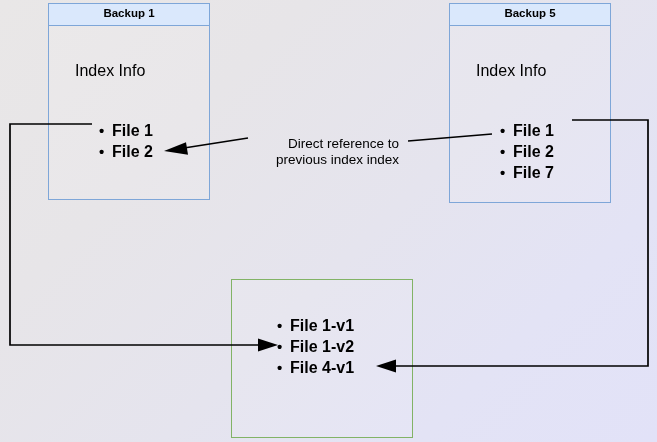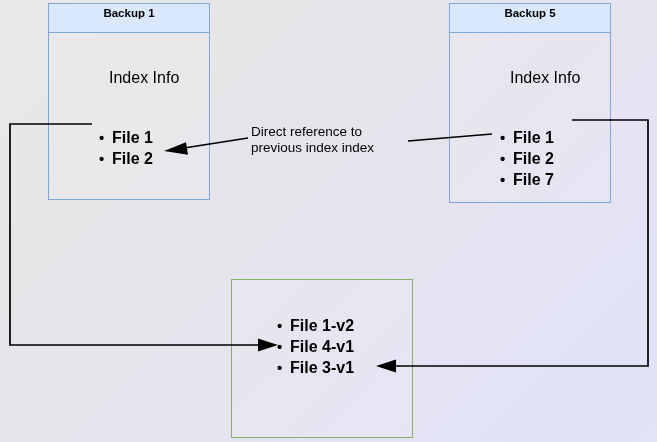--- a/index.html
+++ b/index.html
@@ -23,21 +23,21 @@
   
   .node {
     position: absolute;
     box-sizing: border-box;
     border-width: 1.4px;
     border-style: solid;
   }
   .node .node-header {
     box-sizing: border-box;
     width: 100%;
-    height: 29px;
+    height: 22px;
     line-height: 19px;
     text-align: center;
     font-size: 11.5px;
     font-weight: bold;
     color: #000000;
     border-bottom-width: 1.4px;
     border-bottom-style: solid;
   }
   .node .node-body {
     position: relative;
@@ -60,21 +60,20 @@
   .node.green .node-header {
     background: #d5e8d4;
     border-bottom-color: #82b366;
   }
 
   .index-label {
     position: absolute;
     font-size: 16px;
     color: #000000;
     white-space: nowrap;
-    margin-left: 34px;
   }
 
   
   .file-list {
     position: absolute;
     margin: 0;
     padding: 0;
     list-style: none;
     font-weight: bold;
   }
@@ -94,22 +93,23 @@
     font-size: 15px;
     line-height: 21px;
   }
 
   
   .edge-label {
     position: absolute;
     font-size: 13.5px;
     line-height: 16px;
     color: #000000;
-    text-align: left;
+    text-align: right;
     white-space: nowrap;
+    margin-top: 12px;
   }
 
   
   #edges {
     position: absolute;
     left: 0;
     top: 0;
     width: 657px;
     height: 442px;
     pointer-events: none;
@@ -148,23 +148,23 @@
         <li>File 1</li>
         <li>File 2</li>
         <li>File 7</li>
       </ul>
     </div>
   </div>
 
   <div class="node green" style="left:231px; top:279px; width:182px; height:159px;">
     <div class="node-body">
       <ul class="file-list" style="left:45px; top:35px;">
+        <li>File 1-v1</li>
         <li>File 1-v2</li>
         <li>File 4-v1</li>
-        <li>File 3-v1</li>
       </ul>
     </div>
   </div>
 
   <svg id="edges" viewBox="0 0 657 442">
 
     <g>
       <path d="M 92 124 L 10 124 L 10 345 L 258 345"></path>
       <polygon class="arrowfill" points="278,345 258,338.5 258,351.5"></polygon>
     </g>

